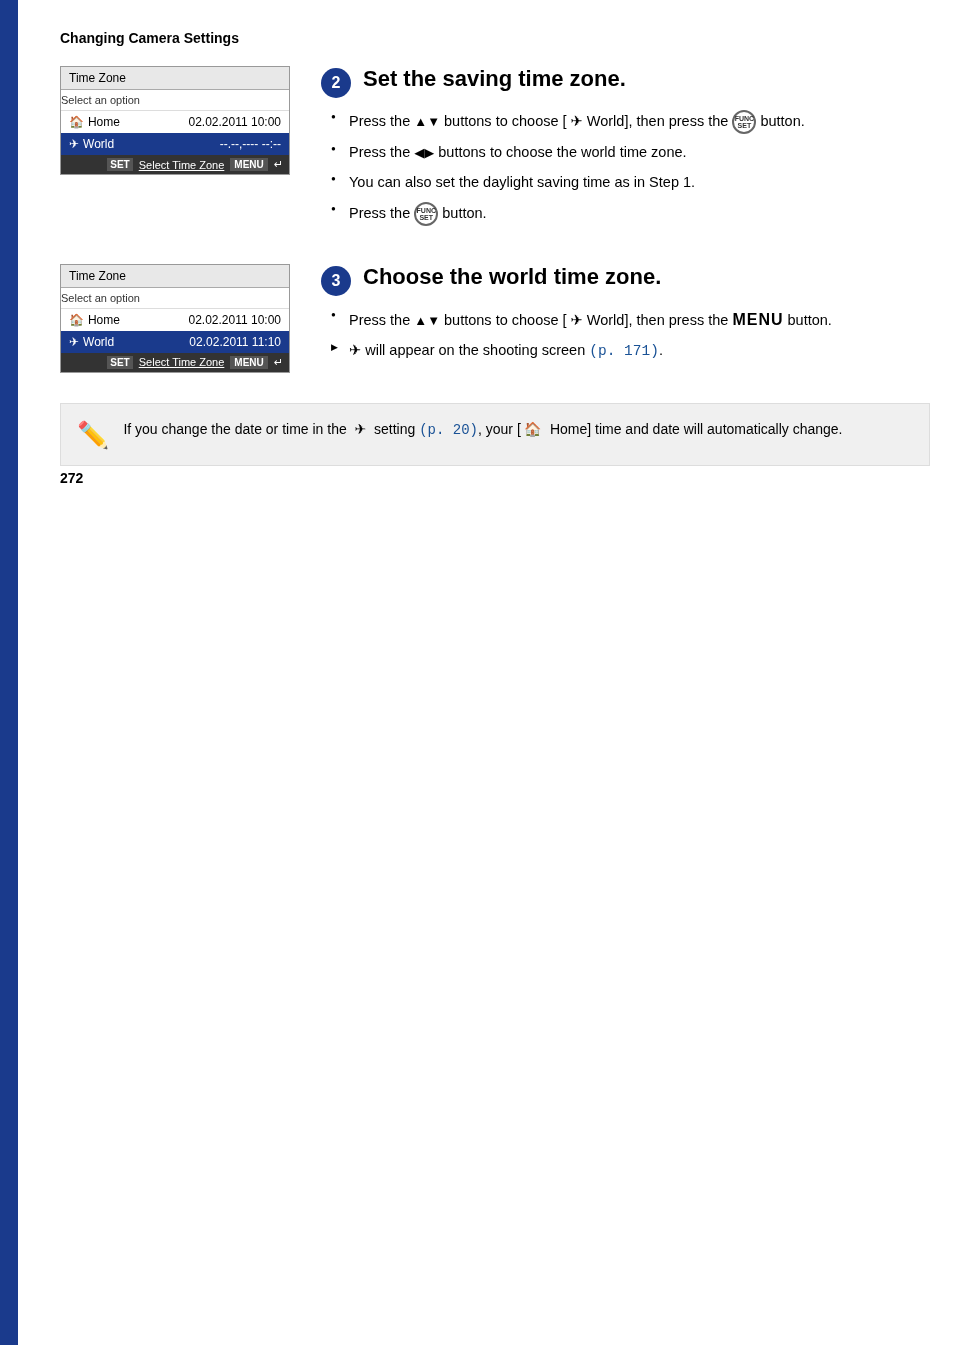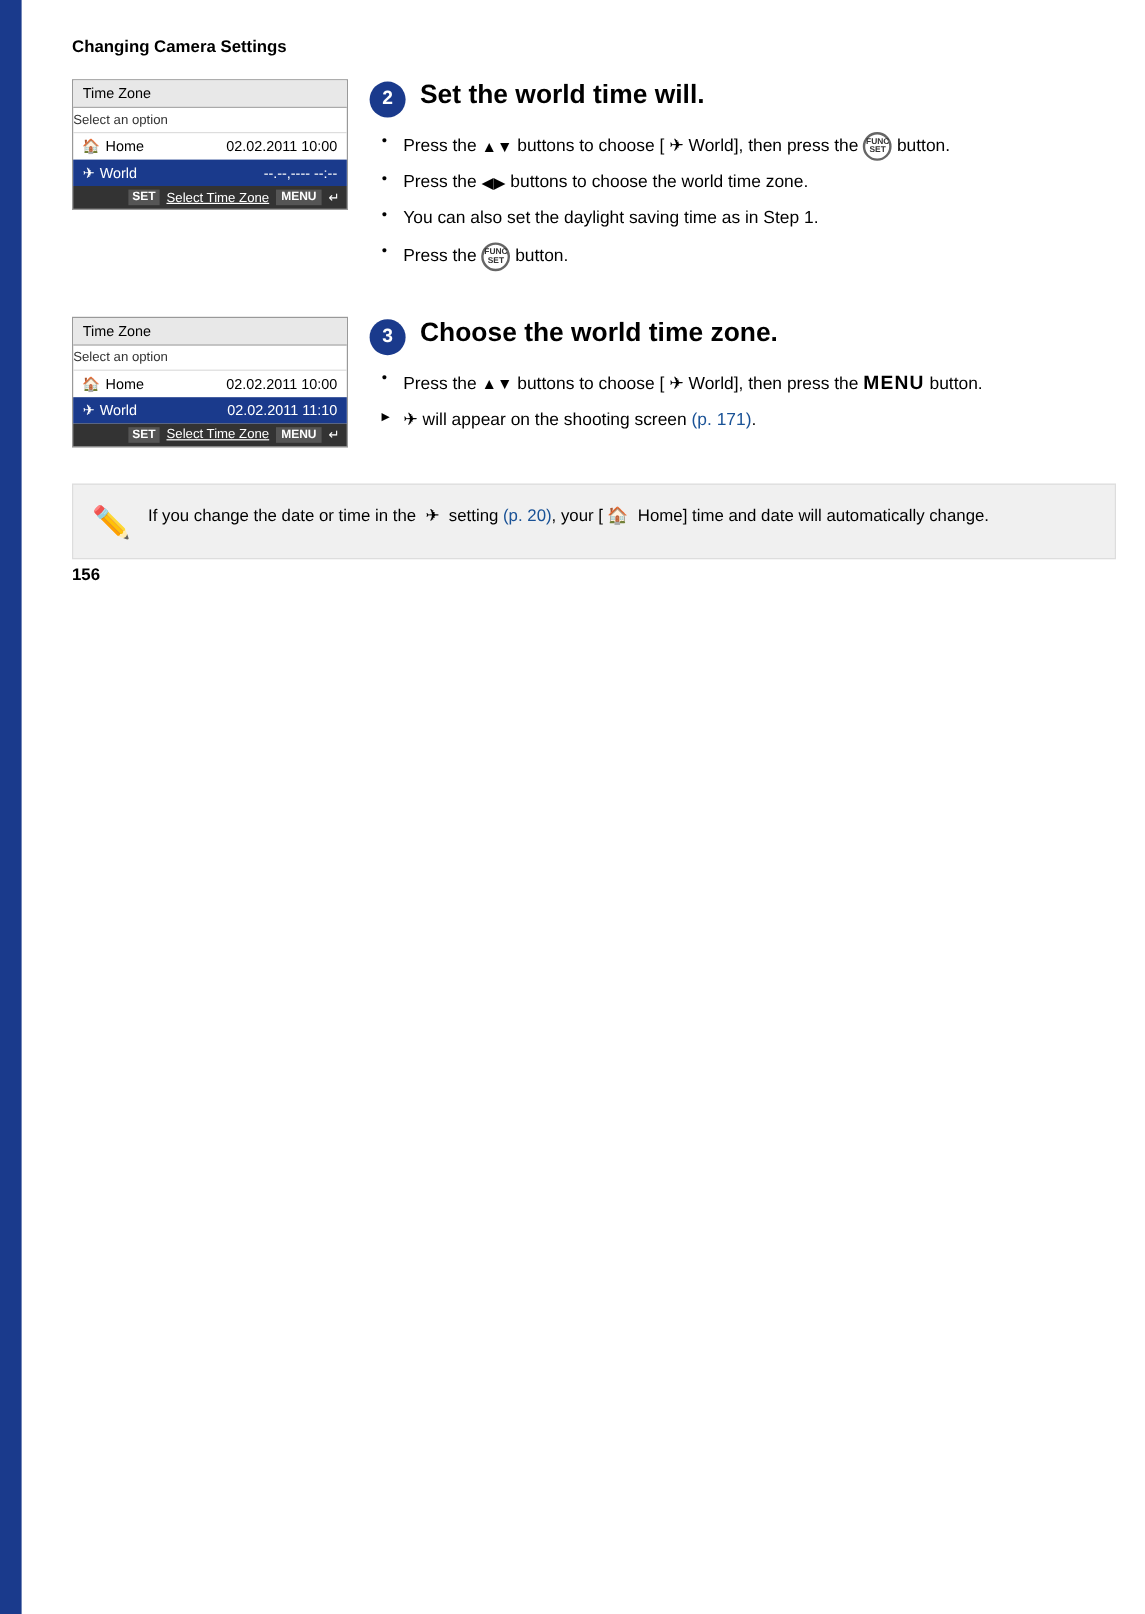--- a/index.html
+++ b/index.html
@@ -30,21 +30,21 @@
 
     .header {
       font-weight: bold;
       font-size: 14px;
       margin-bottom: 20px;
     }
 
     
     .step-row {
       display: flex;
-      gap: 18px;
+      gap: 31px;
       margin-bottom: 30px;
       align-items: flex-start;
     }
 
     
     .camera-screen {
       width: 230px;
       min-width: 230px;
       border: 1px solid #999;
       background: #fff;
@@ -216,20 +216,21 @@
     }
 
     .menu-text-btn {
       font-weight: bold;
       font-size: 16px;
       letter-spacing: 1px;
     }
 
     .link-blue {
       color: #1a5296;
+      font-family: Liberation Mono, monospace;
     }
 
     
     .note-box {
       display: flex;
       gap: 14px;
       background: #f0f0f0;
       border: 1px solid #ddd;
       padding: 14px 16px;
       margin-top: 10px;
@@ -291,21 +292,21 @@
         <span class="set-btn">SET</span>
         <span class="footer-text">Select Time Zone</span>
         <span class="menu-btn">MENU</span>
         <span class="back-arrow">↵</span>
       </div>
     </div>
 
     <div class="step-content">
       <div class="step-header">
         <div class="step-number">2</div>
-        <div class="step-title">Set the world time will.</div>
+        <div class="step-title">Set the saving time zone.</div>
       </div>
       <ul class="bullet-list">
         <li>
           Press the <span class="up-down-arrows">▲▼</span> buttons to choose
           [<span> ✈</span> World], then press the
           <span class="func-set-btn">
               <span class="inner">FUNC<br>SET</span>
             </span> button.
         </li>
         <li>
@@ -372,15 +373,15 @@
   <div class="note-box">
     <div class="note-icon">✏️</div>
     <div class="note-text">
       If you change the date or time in the &nbsp;<span>✈</span>&nbsp; setting
       <span class="link-blue">(p. 20)</span>,
       your [&nbsp;<span>🏠</span>&nbsp; Home]
       time and date will automatically change.
     </div>
   </div>
 
-  <div class="page-number">156</div>
+  <div class="page-number">272</div>
 
 </div>
 
 </body></html>

